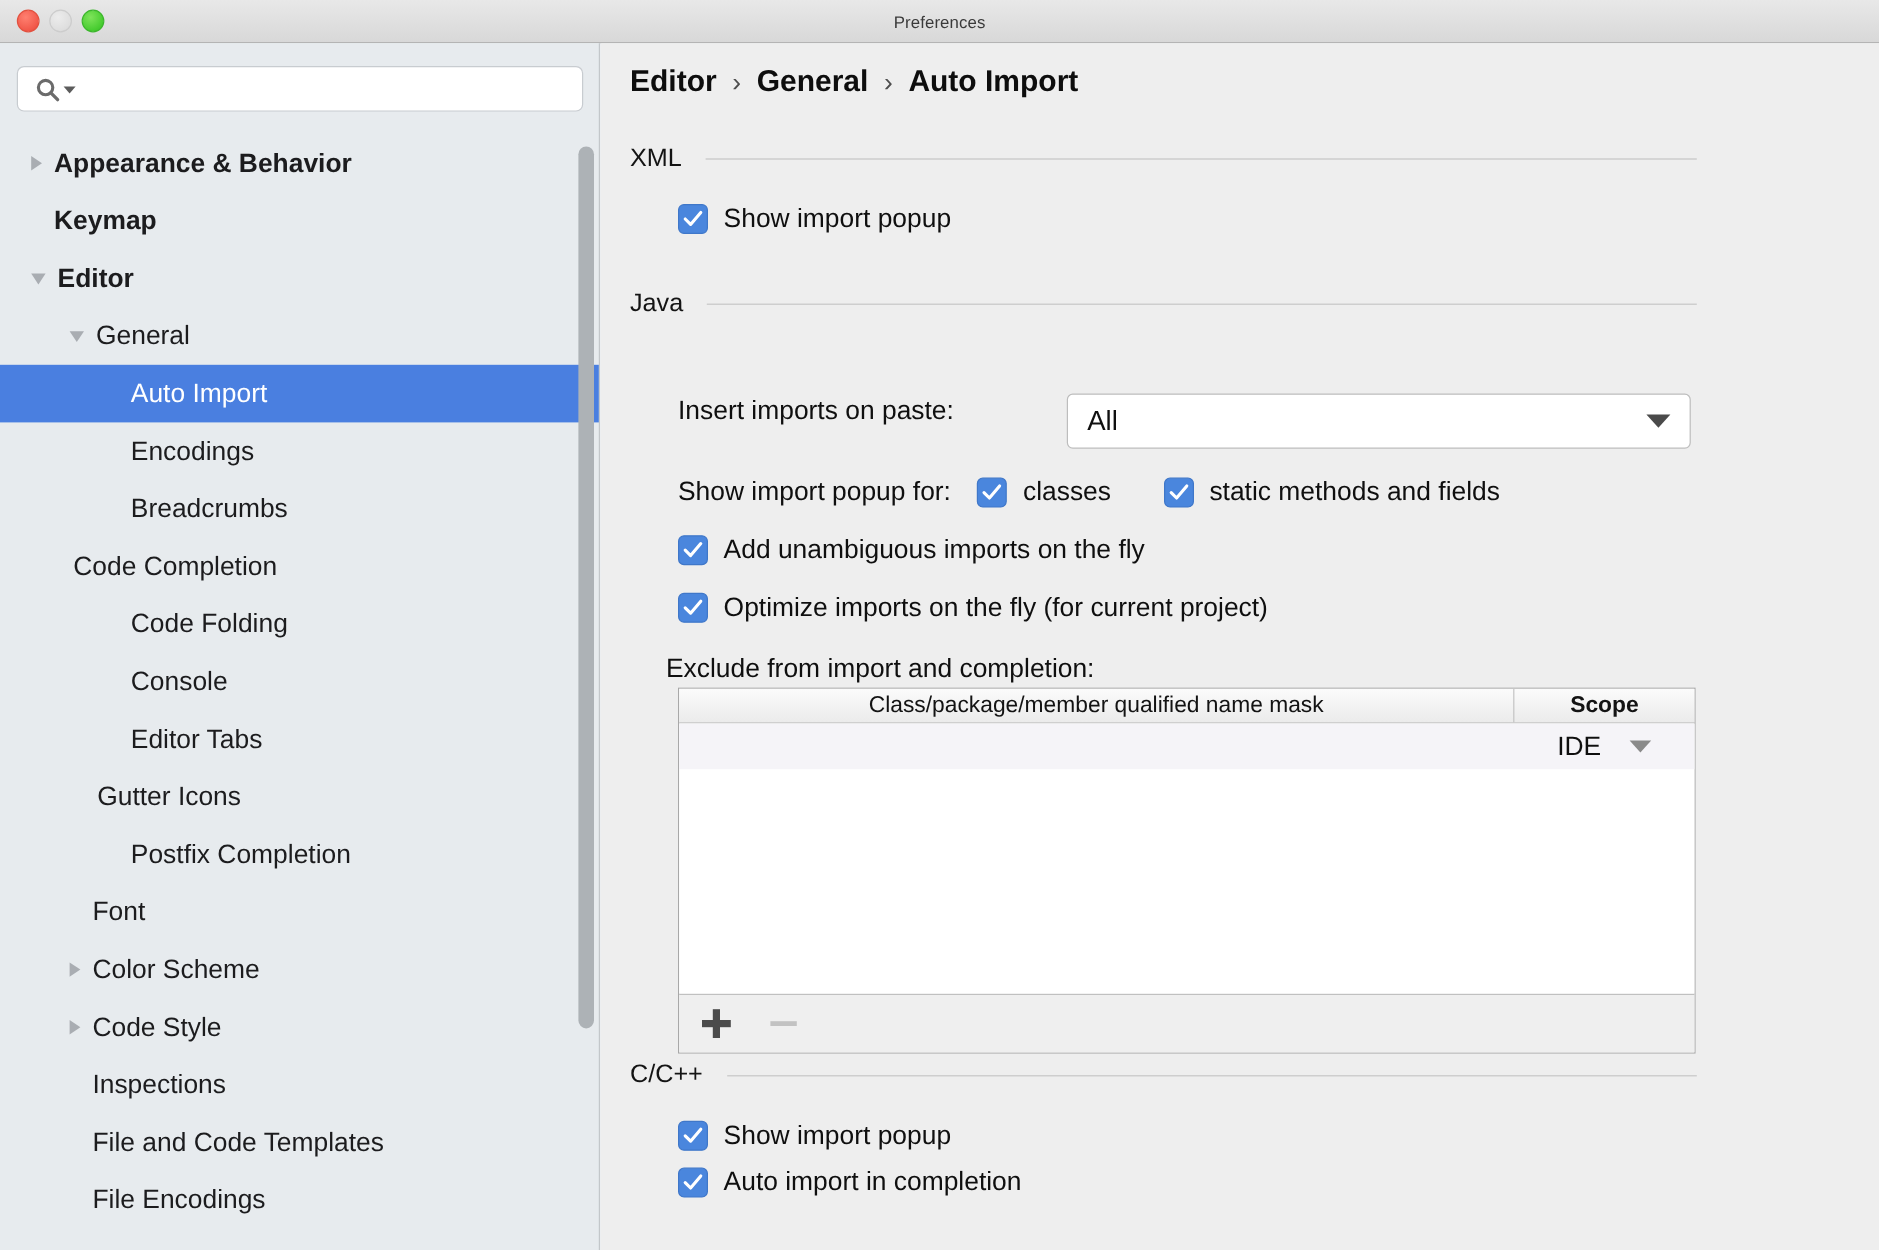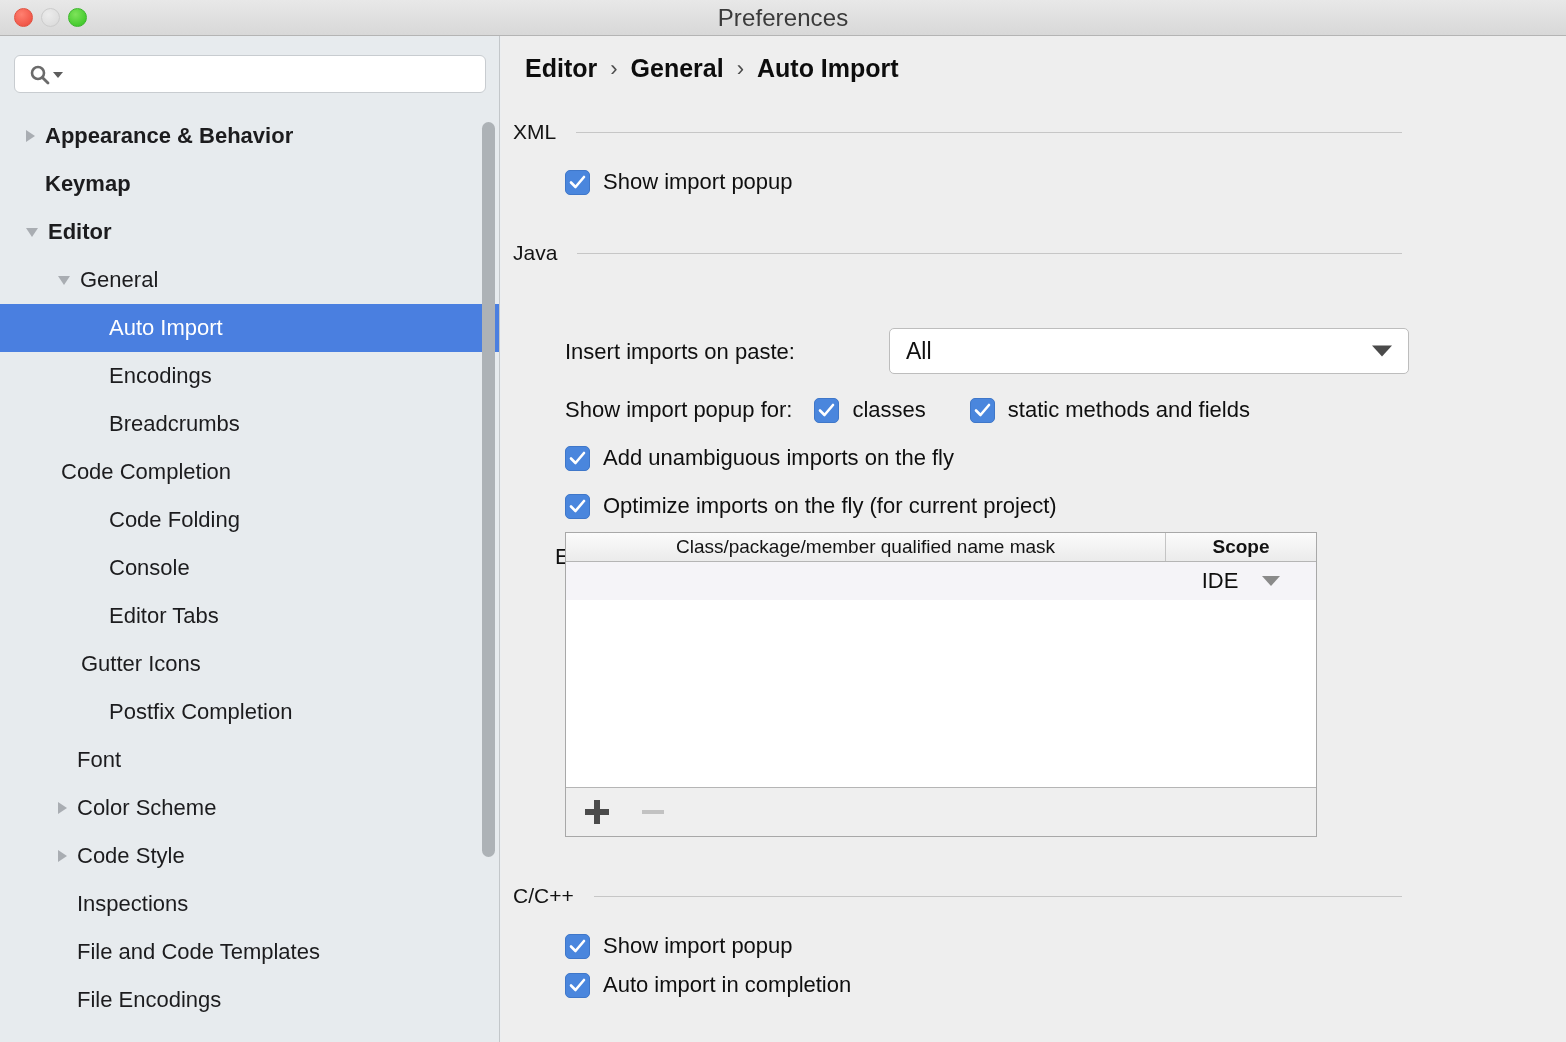--- a/index.html
+++ b/index.html
@@ -46,21 +46,21 @@
   }
   .light.red { background: radial-gradient(circle at 38% 32%, #ff8070 0%, #f1584a 70%, #de4437 100%); border: 1px solid #e2513f; }
   .light.yellow { background: radial-gradient(circle at 38% 32%, #ececec 0%, #dedede 70%, #cfcfcf 100%); border: 1px solid #cccccc; }
   .light.green { background: radial-gradient(circle at 38% 32%, #7ee35a 0%, #47cc30 70%, #36bb22 100%); border: 1px solid #3cb62c; }
   .window-title {
     position: absolute;
     left: 0; top: 0;
     width: 1566px;
     line-height: 36px;
     text-align: center;
-    font-size: 24px;
+    font-size: 14px;
     color: #3a3a3a;
     letter-spacing: 0.1px;
   }
 
   
   .sidebar {
     position: absolute;
     left: 0; top: 36px;
     width: 500px;
     height: 1006px;
@@ -162,21 +162,21 @@
     gap: 13px;
   }
   .crumb-sep {
     color: #4d4d4d;
     font-weight: normal;
     font-size: 22px;
   }
 
   .section {
     position: absolute;
-    left: 12px;
+    left: 24px;
     width: 889px;
     display: flex;
     align-items: center;
     gap: 20px;
   }
   .section-label {
     font-size: 21px;
     color: #141414;
     white-space: nowrap;
   }
@@ -230,22 +230,22 @@
     transform: translateY(-50%);
     width: 0; height: 0;
     border-left: 10px solid transparent;
     border-right: 10px solid transparent;
     border-top: 11px solid #4a4a4a;
   }
 
   
   .table-wrap {
     position: absolute;
-    left: 64px; top: 496px;
-    width: 752px;
+    left: 64px; top: 537px;
+    width: 848px;
     background: #ffffff;
     border: 1px solid #a8a8a8;
     box-sizing: border-box;
   }
   .thead {
     display: flex;
     height: 28px;
     background: linear-gradient(to bottom, #fbfbfb 0%, #ebebeb 100%);
     border-bottom: 1px solid #b5b5b5;
   }
@@ -473,21 +473,21 @@
         </svg>
       </span>
       <span class="label">Show import popup</span>
     </div>
 
     <div class="section" style="top:205px">
       <span class="section-label">Java</span>
       <span class="section-rule"></span>
     </div>
 
-    <div class="row" style="left:64px; top:303px">
+    <div class="row" style="left:64px; top:293px">
       <span class="label">Insert imports on paste:</span>
     </div>
     <div class="combo">
       <span class="combo-value">All</span>
       <span class="combo-arrow"></span>
     </div>
 
     <div class="row" style="left:64px; top:361px">
       <span class="label">Show import popup for:</span>
       <span style="display:inline-block;width:22px"></span>

